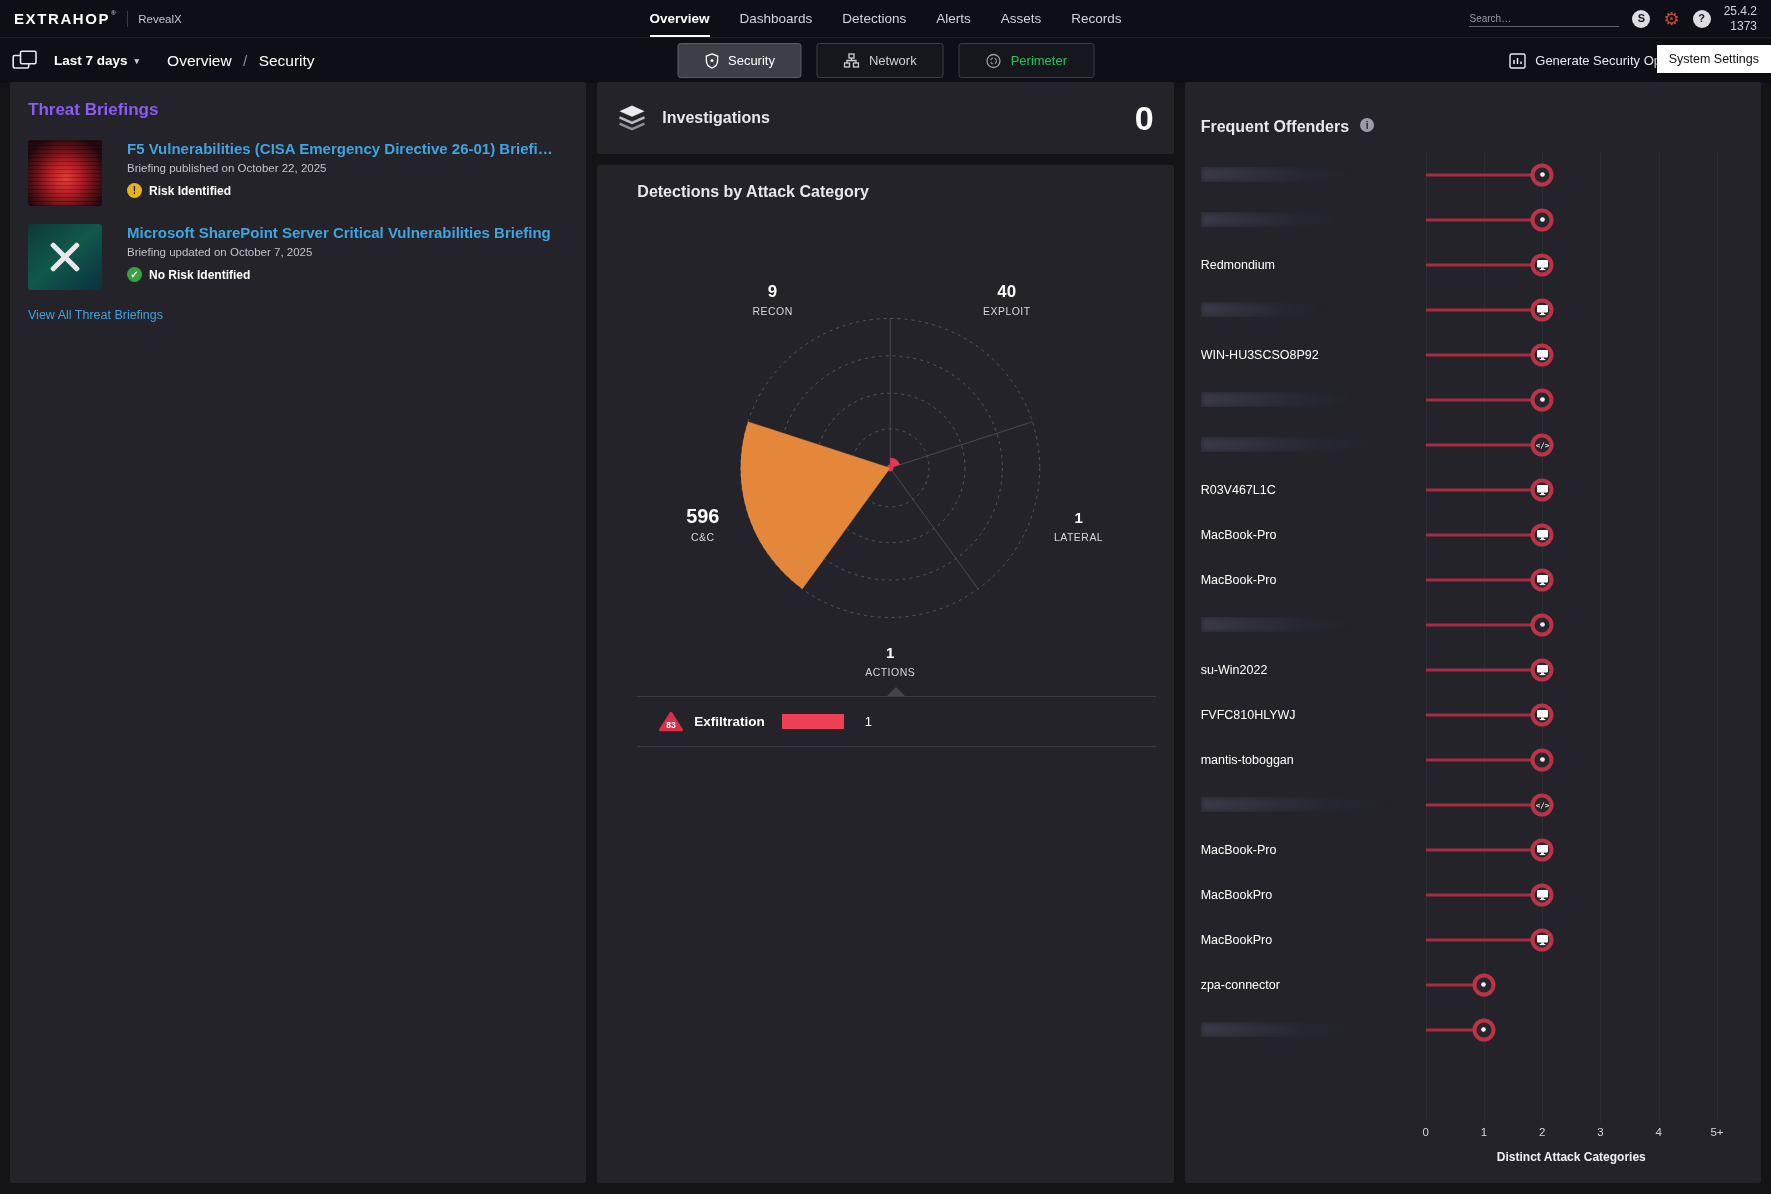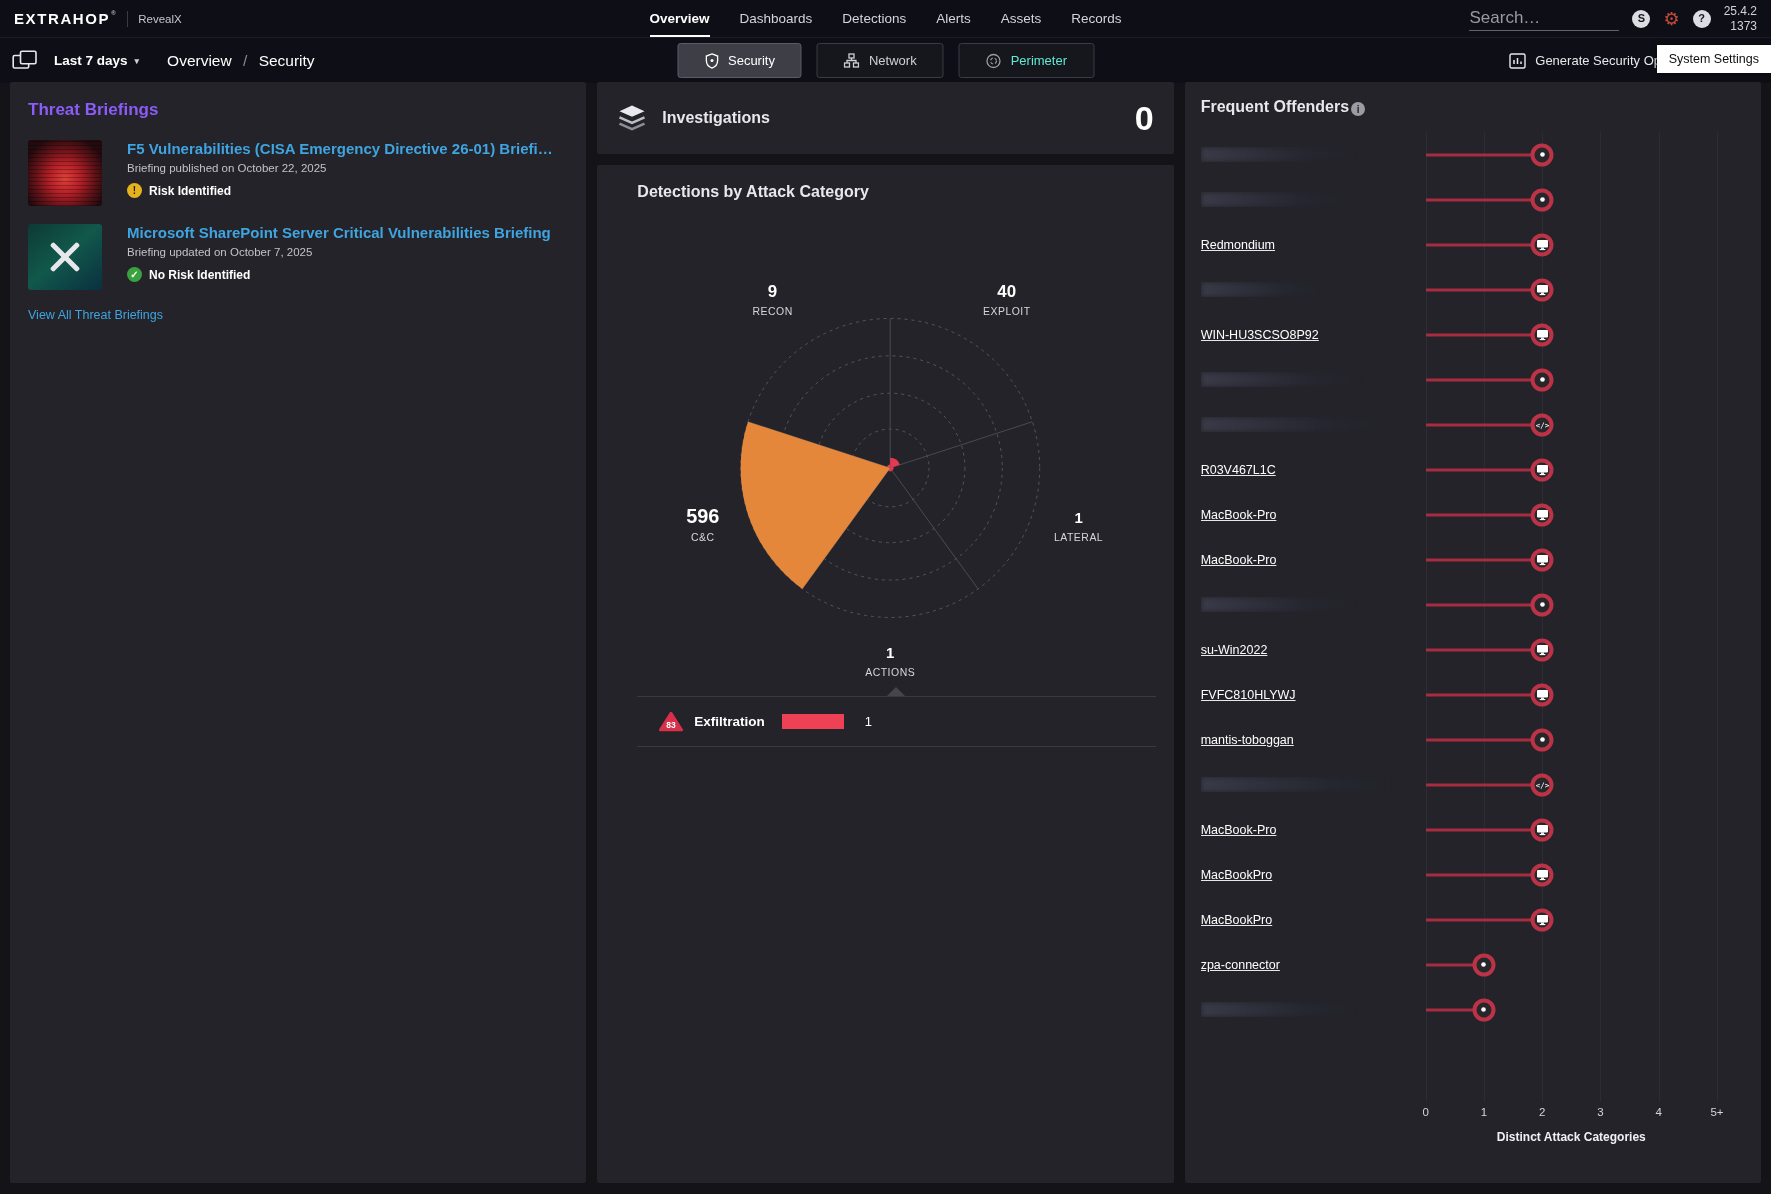--- a/index.html
+++ b/index.html
@@ -11,41 +11,41 @@
   .logo{font-size:15px;font-weight:800;letter-spacing:1.6px;color:#fff;cursor:pointer;display:flex;align-items:flex-start;}
   .logo sup{font-size:6px;margin-left:1px;color:#bdbdc6;}
   .logo-div{width:1px;height:16px;background:#3a3a44;margin:0 10px;}
   .product{font-size:11.5px;color:#c6c6ce;}
   .primary-nav{position:absolute;left:50%;transform:translateX(-50%);height:100%;display:flex;gap:30px;}
   .nav-item{display:flex;align-items:center;font-size:13.5px;color:#d4d4dc;cursor:pointer;
             border-bottom:2px solid transparent;border-top:2px solid transparent;}
   .nav-item.active{color:#fff;border-bottom-color:#fff;font-weight:600;}
   .topnav-right{margin-left:auto;display:flex;align-items:center;gap:13px;}
   .search-input{width:150px;background:transparent;border:none;border-bottom:1px solid #62626c;color:#a16207;
-                font-size:17px;padding:2px 0;outline:none;font-family:inherit;}
+                font-size:10px;padding:2px 0;outline:none;font-family:inherit;}
   .search-input::placeholder{color:#9a9aa2;}
   .circle-icon{width:18px;height:18px;border-radius:50%;background:#dcdce2;color:#15151c;font-size:11px;font-weight:700;
                display:flex;align-items:center;justify-content:center;cursor:pointer;line-height:1;}
   .gear-glyph{font-size:18px;color:#c34a38;cursor:pointer;line-height:1;}
   .version{font-size:12px;color:#d2d2d8;text-align:right;line-height:1.2;}
 
   
   .subbar{height:45px;background:#0e0e16;border-top:1px solid #1c1c24;display:flex;align-items:center;
           padding:0 12px;position:relative;}
   .layout-icon{margin-right:16px;cursor:pointer;display:flex;}
   .time-range{display:flex;align-items:center;gap:7px;font-size:13.5px;color:#fff;cursor:pointer;margin-right:28px;font-weight:600;}
   .caret-down{font-size:9px;color:#cfcfd6;}
   .breadcrumb{font-size:15.5px;color:#fff;}
   .breadcrumb .crumb{cursor:pointer;}
   .breadcrumb .sep{color:#8a8a94;margin:0 7px;}
   .view-switch{position:absolute;left:50%;transform:translateX(-50%);display:flex;gap:15px;}
   .view-btn{display:flex;align-items:center;gap:9px;height:33px;padding:0 26px;border-radius:3px;font-size:13px;
             cursor:pointer;background:#16161d;border:1px solid #3c3c46;color:#cfcfd6;}
   .view-btn.active{background:#3e3e47;border-color:#5c5c66;color:#fff;}
-  .view-btn.dim{color:#5eead4;}
+  .view-btn.dim{color:#22c55e;}
   .subbar-right{margin-left:auto;display:flex;align-items:center;gap:9px;font-size:13px;color:#e8e8ec;
                 margin-right:98px;white-space:nowrap;cursor:pointer;}
   .tooltip{position:absolute;top:7px;right:0;background:#fff;color:#0d0d12;font-size:12.5px;padding:7px 12px;
            z-index:20;box-shadow:0 1px 5px rgba(0,0,0,.55);}
 
   
   .content{position:absolute;top:82px;left:10px;right:10px;bottom:11px;display:flex;gap:11px;}
   .col{flex:1;display:flex;flex-direction:column;gap:11px;min-width:0;}
   .card{background:#232329;border-radius:2px;padding:16px 18px;box-sizing:border-box;}
   .tall{flex:1;}
@@ -84,25 +84,25 @@
   .caret-up{width:0;height:0;border-left:9px solid transparent;border-right:9px solid transparent;
             border-bottom:9px solid #45454d;margin:2px auto 0;}
   .det-legend{border-top:1px solid #3a3a42;border-bottom:1px solid #3a3a42;height:49px;display:flex;
               align-items:center;gap:11px;padding:0 22px;cursor:pointer;}
   .legend-label{font-size:13.5px;font-weight:600;color:#fff;}
   .legend-bar{width:62px;height:15px;background:#ef4156;margin-left:6px;}
   .legend-value{font-size:13px;margin-left:10px;color:#fff;}
 
   
   .fo-card{flex:1;display:flex;flex-direction:column;padding:16px 16px;}
-  .fo-header{display:flex;align-items:flex-end;gap:2px;margin-bottom:16px;}
+  .fo-header{display:flex;align-items:flex-start;gap:11px;margin-bottom:16px;margin-top:20px;}
   .fo-title{font-size:16px;font-weight:700;margin:0;}
   .info-icon{width:14px;height:14px;border-radius:50%;background:#9b9ba5;color:#232329;font-size:10px;
              font-weight:800;display:flex;align-items:center;justify-content:center;cursor:pointer;}
-  .fo-rowswrap{position:relative;text-decoration:underline;}
+  .fo-rowswrap{position:relative;}
   .fo-grid{position:absolute;left:225px;right:28px;top:0;bottom:0;}
   .fo-vline{position:absolute;top:0;bottom:0;width:1px;background:#2c2c33;}
   .fo-row{display:flex;align-items:center;height:45px;position:relative;cursor:pointer;}
   .fo-name{width:225px;flex:none;font-size:12.5px;color:#fff;overflow:hidden;white-space:nowrap;text-overflow:ellipsis;}
   .fo-blur{height:15px;border-radius:2px;background:linear-gradient(90deg,#3a3a48,#262630 70%,#232329);filter:blur(2.5px);}
   .fo-track{flex:1;margin-right:28px;position:relative;height:100%;}
   .fo-line{position:absolute;left:0;top:50%;transform:translateY(-50%);height:3px;background:#a82c40;}
   .fo-cap{position:absolute;top:50%;transform:translate(-50%,-50%);width:15px;height:15px;border-radius:50%;
           background:#26262b;border:4px solid #bc3347;display:flex;align-items:center;justify-content:center;}
   .fo-spacer{height:70px;}

